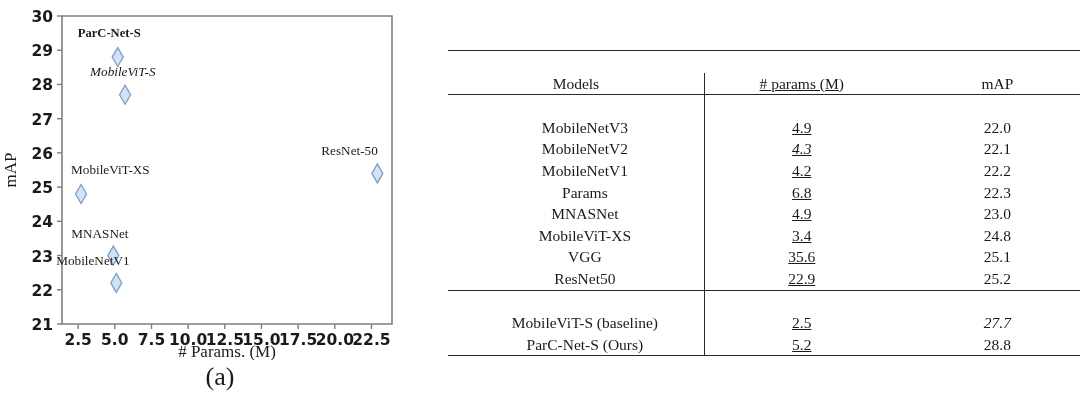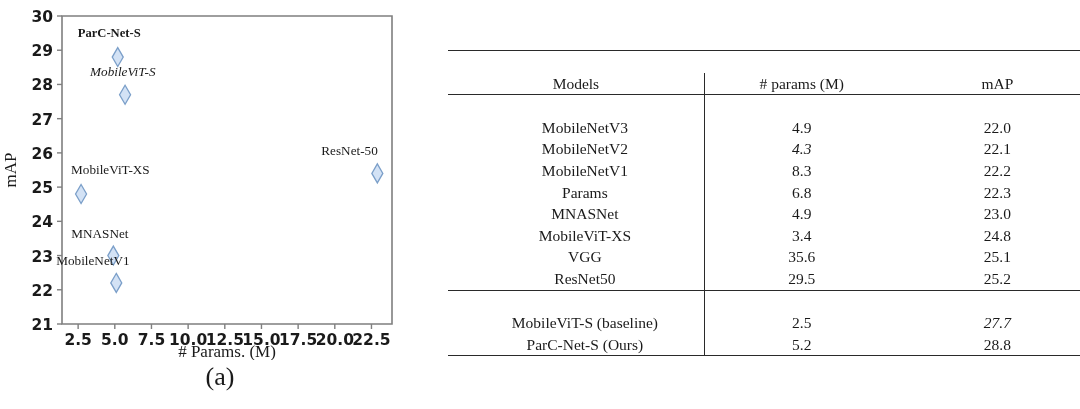--- a/index.html
+++ b/index.html
@@ -93,21 +93,21 @@
     color: #1a1a1a;
   }
   #results-table td, #results-table th {
     padding: 0;
     font-weight: normal;
     line-height: 21.6px;
     height: 21.6px;
     vertical-align: middle;
   }
   .col-model  { width: 244px; text-align: center; }
-  .col-params { width: 200px; text-align: center; }
+  .col-params { width: 200px; text-align: center; text-decoration: underline; }
   .col-map    { width: 204px; text-align: center; }
 
   
   tr.rule-top td    { border-top: 1.4px solid #2a2a2a; }
   tr.rule-head td   { border-top: 1.3px solid #2a2a2a; }
   tr.rule-mid td    { border-top: 1.3px solid #2a2a2a; }
   tr.rule-bottom td { border-top: 1.4px solid #2a2a2a; }
 
   
   td.col-model, th.col-model { border-right: 1.3px solid #2a2a2a; }
@@ -218,21 +218,21 @@
           <td class="col-params">4.9</td>
           <td class="col-map">22.0</td>
         </tr>
         <tr>
           <td class="col-model cell-left">MobileNetV2</td>
           <td class="col-params v-italic">4.3</td>
           <td class="col-map">22.1</td>
         </tr>
         <tr>
           <td class="col-model cell-left">MobileNetV1</td>
-          <td class="col-params">8.3</td>
+          <td class="col-params">4.2</td>
           <td class="col-map">22.2</td>
         </tr>
         <tr>
           <td class="col-model cell-left">Params</td>
           <td class="col-params">6.8</td>
           <td class="col-map">22.3</td>
         </tr>
         <tr>
           <td class="col-model cell-left">MNASNet</td>
           <td class="col-params">4.9</td>
@@ -243,21 +243,21 @@
           <td class="col-params v-bold">3.4</td>
           <td class="col-map">24.8</td>
         </tr>
         <tr>
           <td class="col-model cell-left">VGG</td>
           <td class="col-params">35.6</td>
           <td class="col-map">25.1</td>
         </tr>
         <tr>
           <td class="col-model cell-left">ResNet50</td>
-          <td class="col-params">29.5</td>
+          <td class="col-params">22.9</td>
           <td class="col-map">25.2</td>
         </tr>
         <tr class="rule-mid spacer-row">
           <td class="col-model"></td>
           <td class="col-params"></td>
           <td class="col-map"></td>
         </tr>
         <tr>
           <td class="col-model cell-left">MobileViT-S (baseline)</td>
           <td class="col-params">2.5</td>

